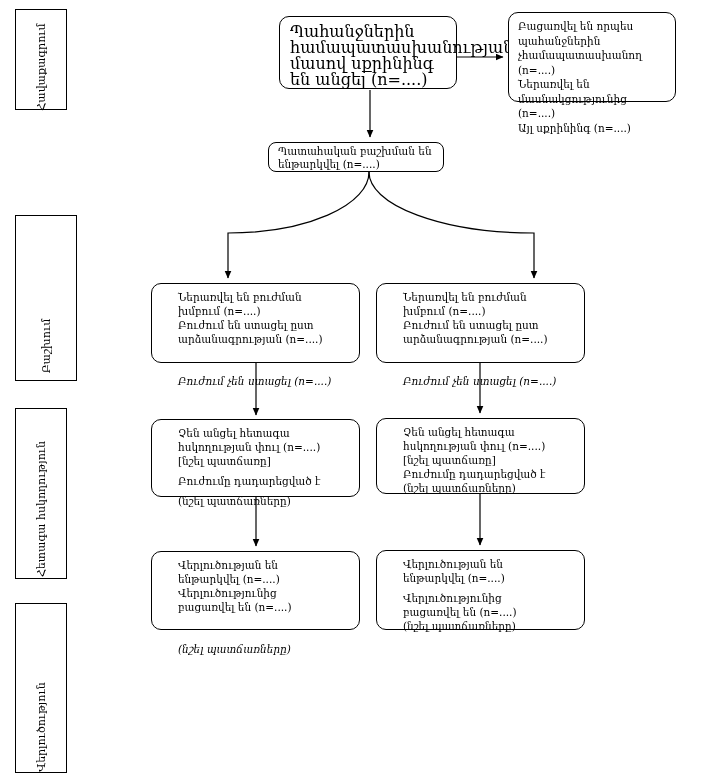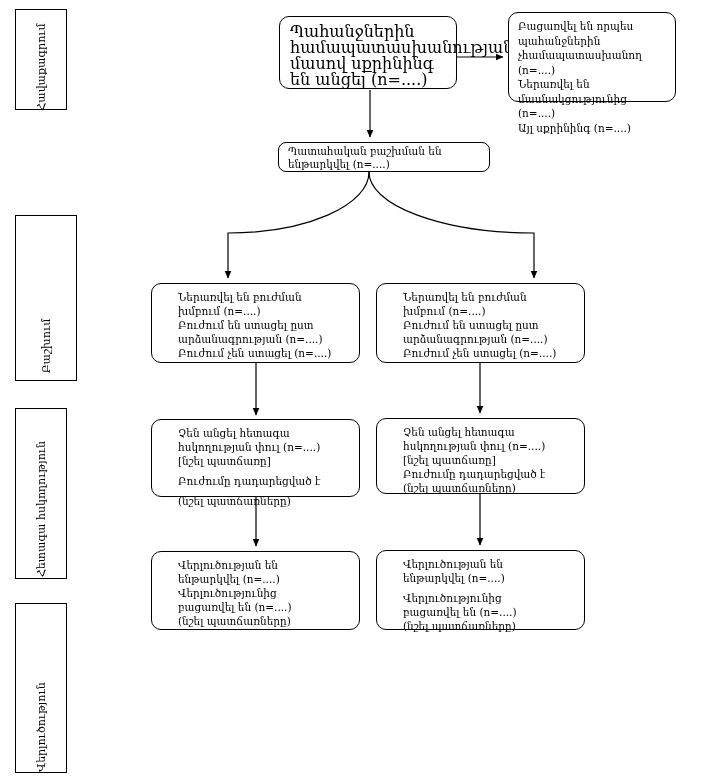--- a/index.html
+++ b/index.html
@@ -33,21 +33,21 @@
     border:1px solid #000;
     border-radius:10px;
     background:#fff;
     box-sizing:border-box;
     padding:6px 26px;
     font-size:10.5px;
     line-height:14px;
     text-align:left;
   }
   .flow-box .line{min-height:0;}
-  .flow-box .gap{margin-top:0;}
+  .flow-box .gap{margin-top:28px;font-style:italic;}
   .flow-box .gap-sm{margin-top:6px;}
   #screening-box{line-height:16px;font-size:16px;padding:7px 10px;}
   #excluded-box{line-height:14.5px;font-size:10.5px;padding:6px 9px;}
   #randomized-box{line-height:13px;padding:2px 9px;border-radius:8px;}
 </style>
 </head>
 <body>
 
 <div id="stage">
 
@@ -83,21 +83,21 @@
   <div class="flow-box" id="screening-box" style="left:279px;top:16px;width:178px;height:73px;">
     <div class="line">Պահանջներին համապատասխանության մասով սքրինինգ են անցել (n=....)</div>
   </div>
 
   <div class="flow-box" id="excluded-box" style="left:508px;top:12px;width:168px;height:90px;">
     <div class="line">Բացառվել են որպես պահանջներին չհամապատասխանող (n=....)</div>
     <div class="line">Ներառվել են մասնակցությունից (n=....)</div>
     <div class="line">Այլ սքրինինգ (n=....)</div>
   </div>
 
-  <div class="flow-box" id="randomized-box" style="left:278px;top:142px;width:212px;height:30px;">
+  <div class="flow-box" id="randomized-box" style="left:268px;top:142px;width:176px;height:30px;">
     <div class="line">Պատահական բաշխման են ենթարկվել (n=....)</div>
   </div>
 
   <div class="flow-box" style="left:151px;top:283px;width:209px;height:80px;">
     <div class="line">Ներառվել են բուժման խմբում (n=....)</div>
     <div class="line">Բուժում են ստացել ըստ արձանագրության (n=....)</div>
     <div class="line gap">Բուժում չեն ստացել (n=....)</div>
   </div>
 
   <div class="flow-box" style="left:376px;top:283px;width:209px;height:80px;">

